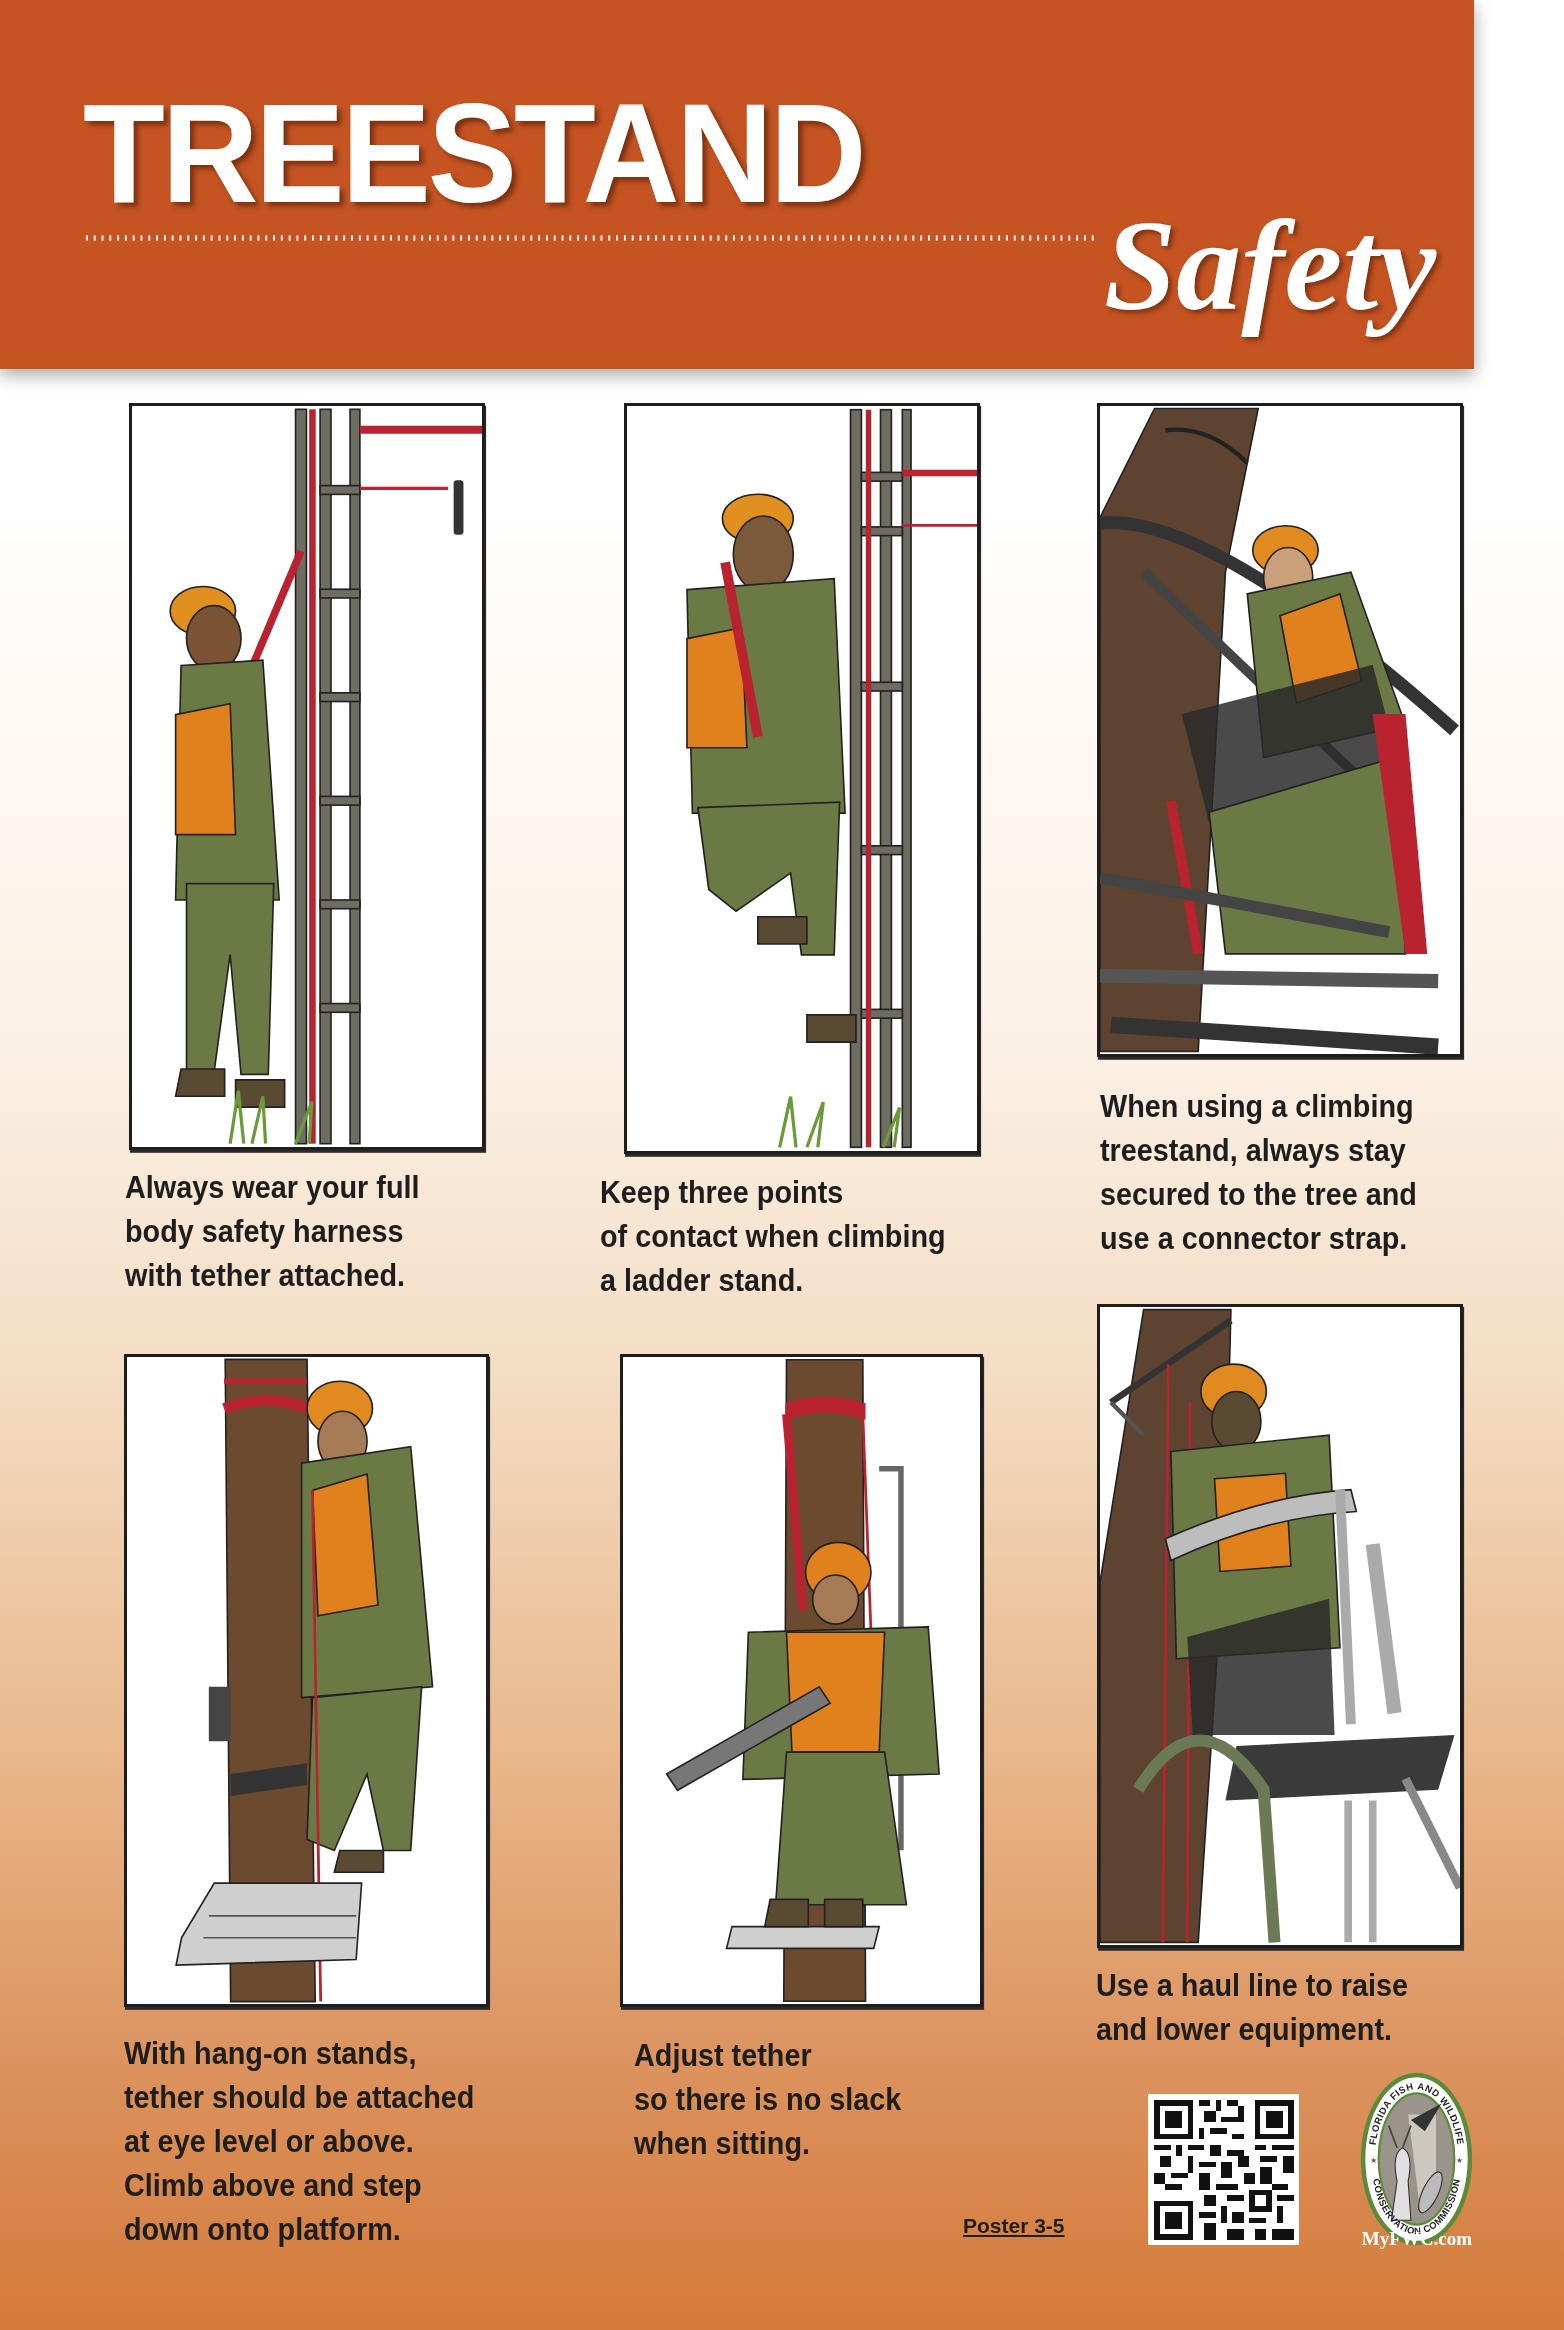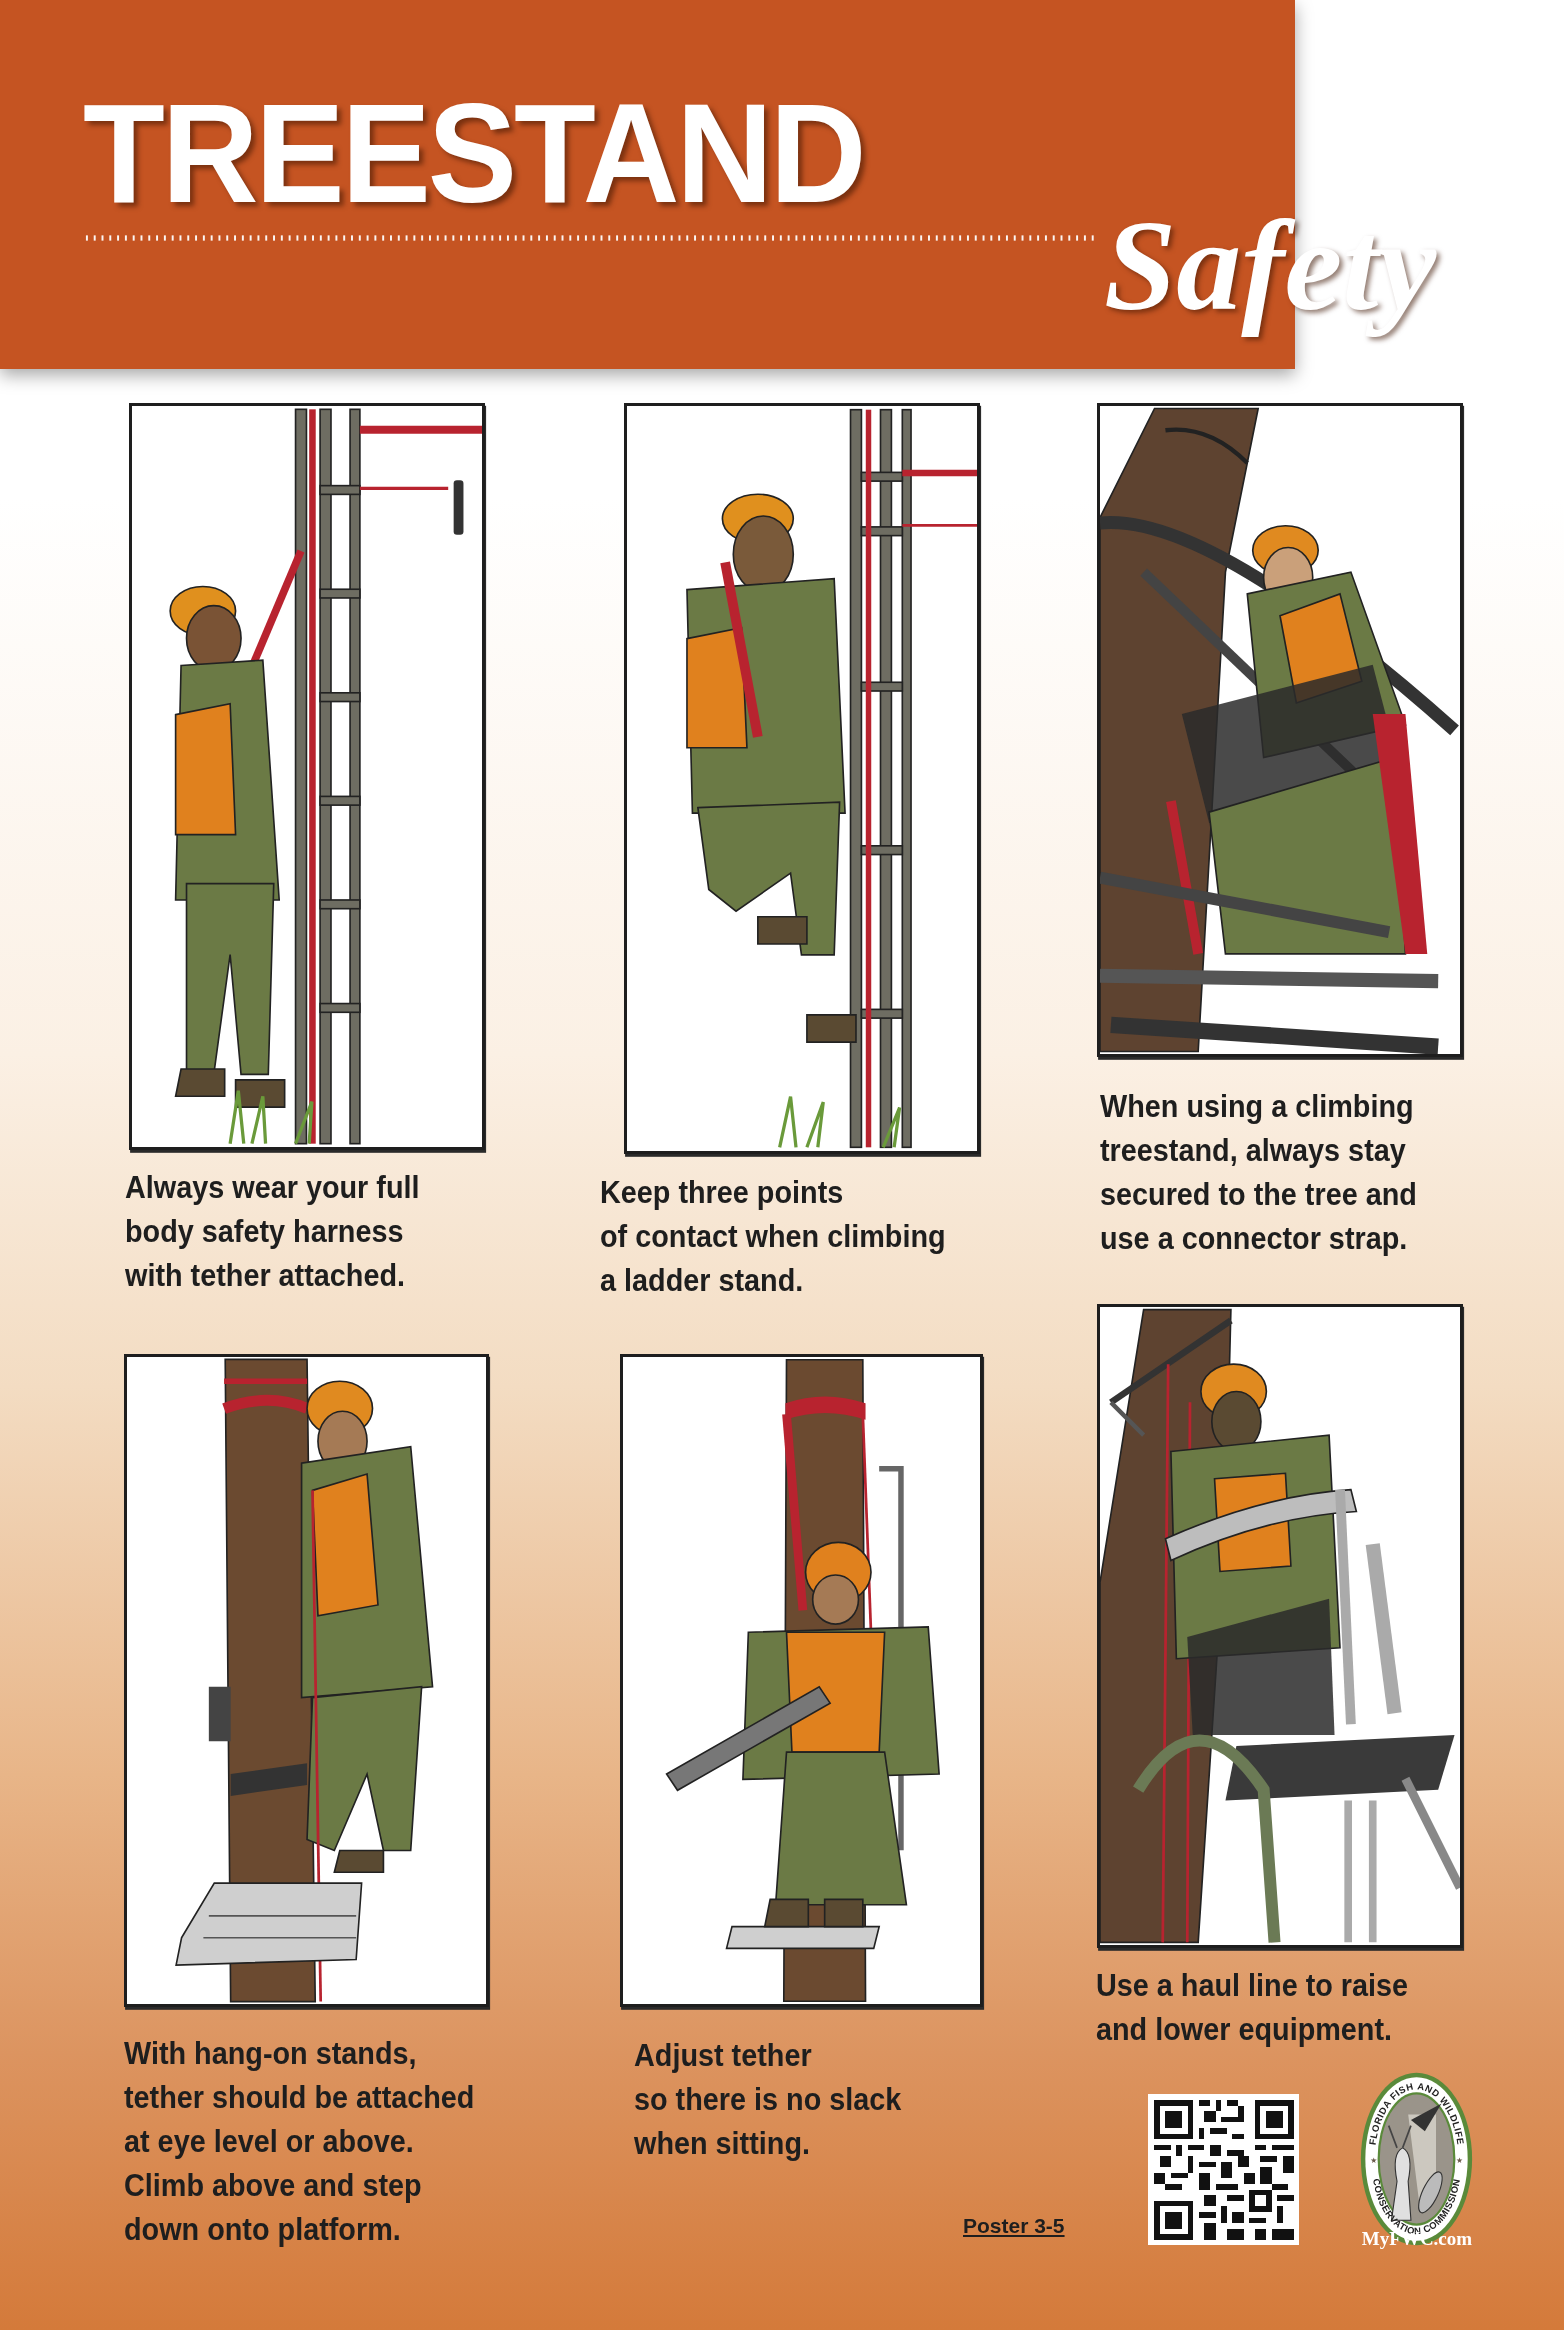--- a/index.html
+++ b/index.html
@@ -2,21 +2,21 @@
 <html style="font-size:9px"><head>
 <meta charset="utf-8">
 <style>
   html, body { margin: 0; padding: 0; }
   body {
     width: 1565px; height: 2330px; position: relative; overflow: hidden;
     font-family: "Liberation Sans", sans-serif;
     background: linear-gradient(to bottom, #ffffff 0px, #ffffff 499px, #fbf0e4 1054px, #f3dcc2 1387px, #e8b588 1775px, #dc9460 2053px, #d47a3a 2330px);
   }
   .header {
-    position: absolute; left: 0; top: 0; width: 1295px; height: 369px;
+    position: absolute; left: 0; top: 0; width: 1474px; height: 369px;
     background: #c55422;
     box-shadow: 0 5.5px 16.6px rgba(0,0,0,0.35);
   }
   .title {
     position: absolute; left: 83px; top: 83px;
     font-family: "Liberation Sans", sans-serif; font-weight: 700;
     font-size: 141px; line-height: 1; color: #ffffff; letter-spacing: -3.3px;
     transform: scaleX(0.95); transform-origin: left top;
     text-shadow: 4.4px 4.4px 5.5px rgba(60,20,0,0.55);
   }

